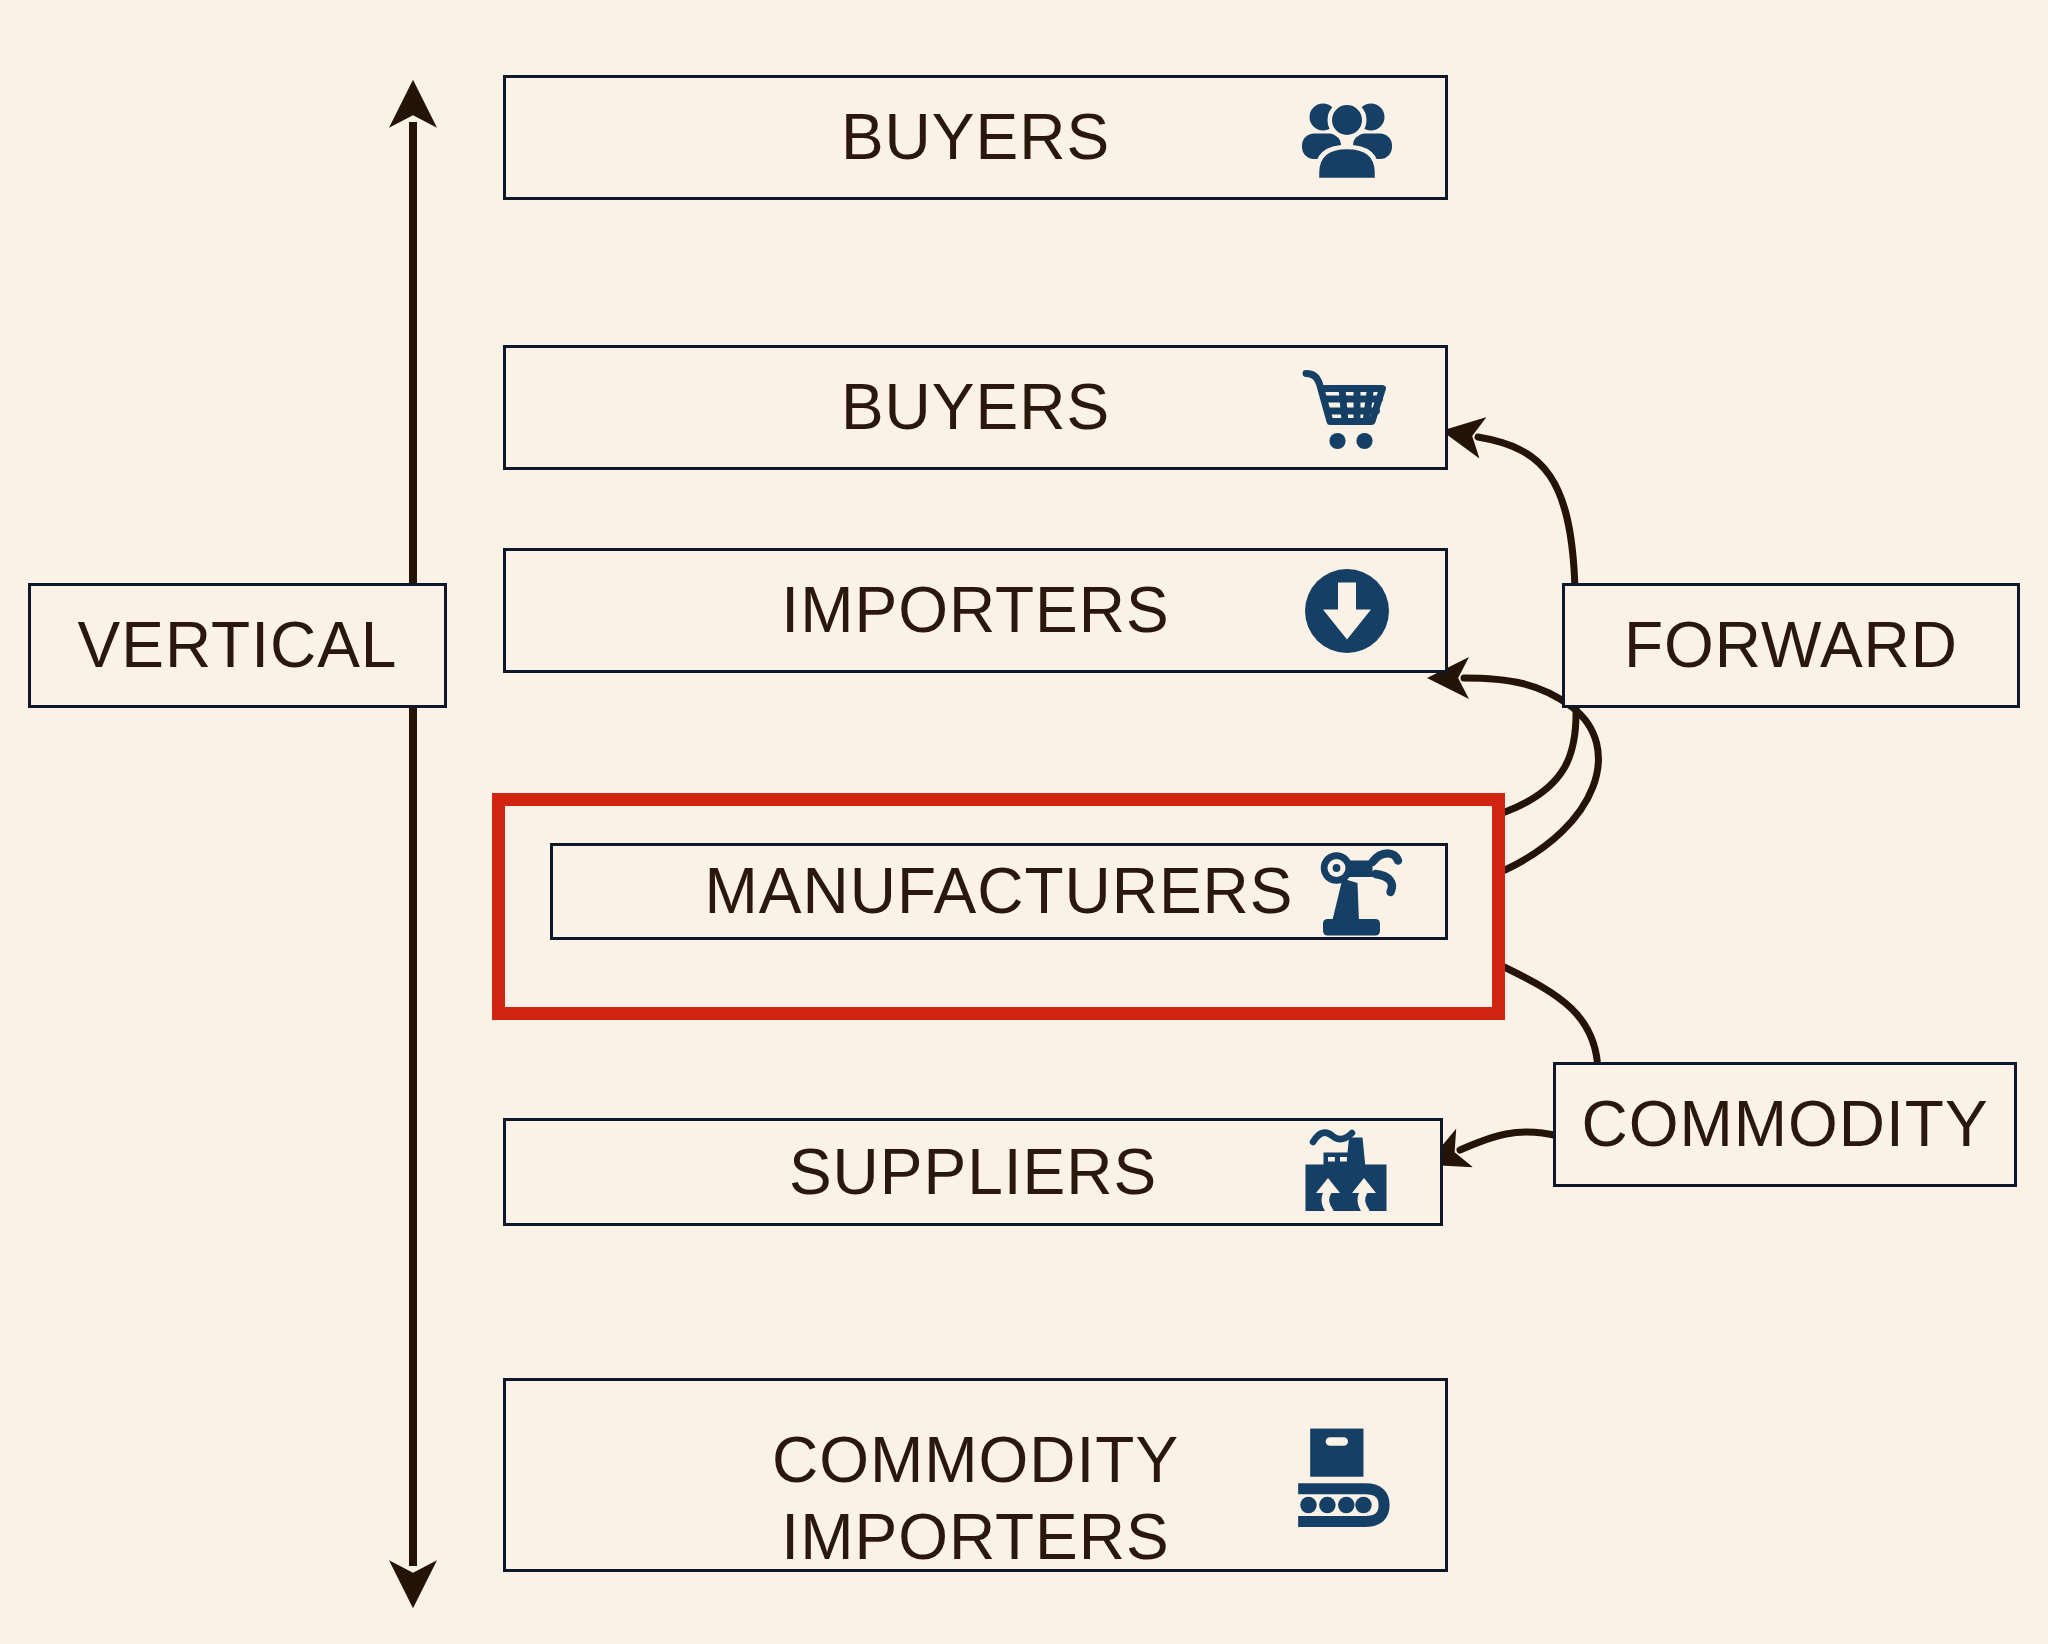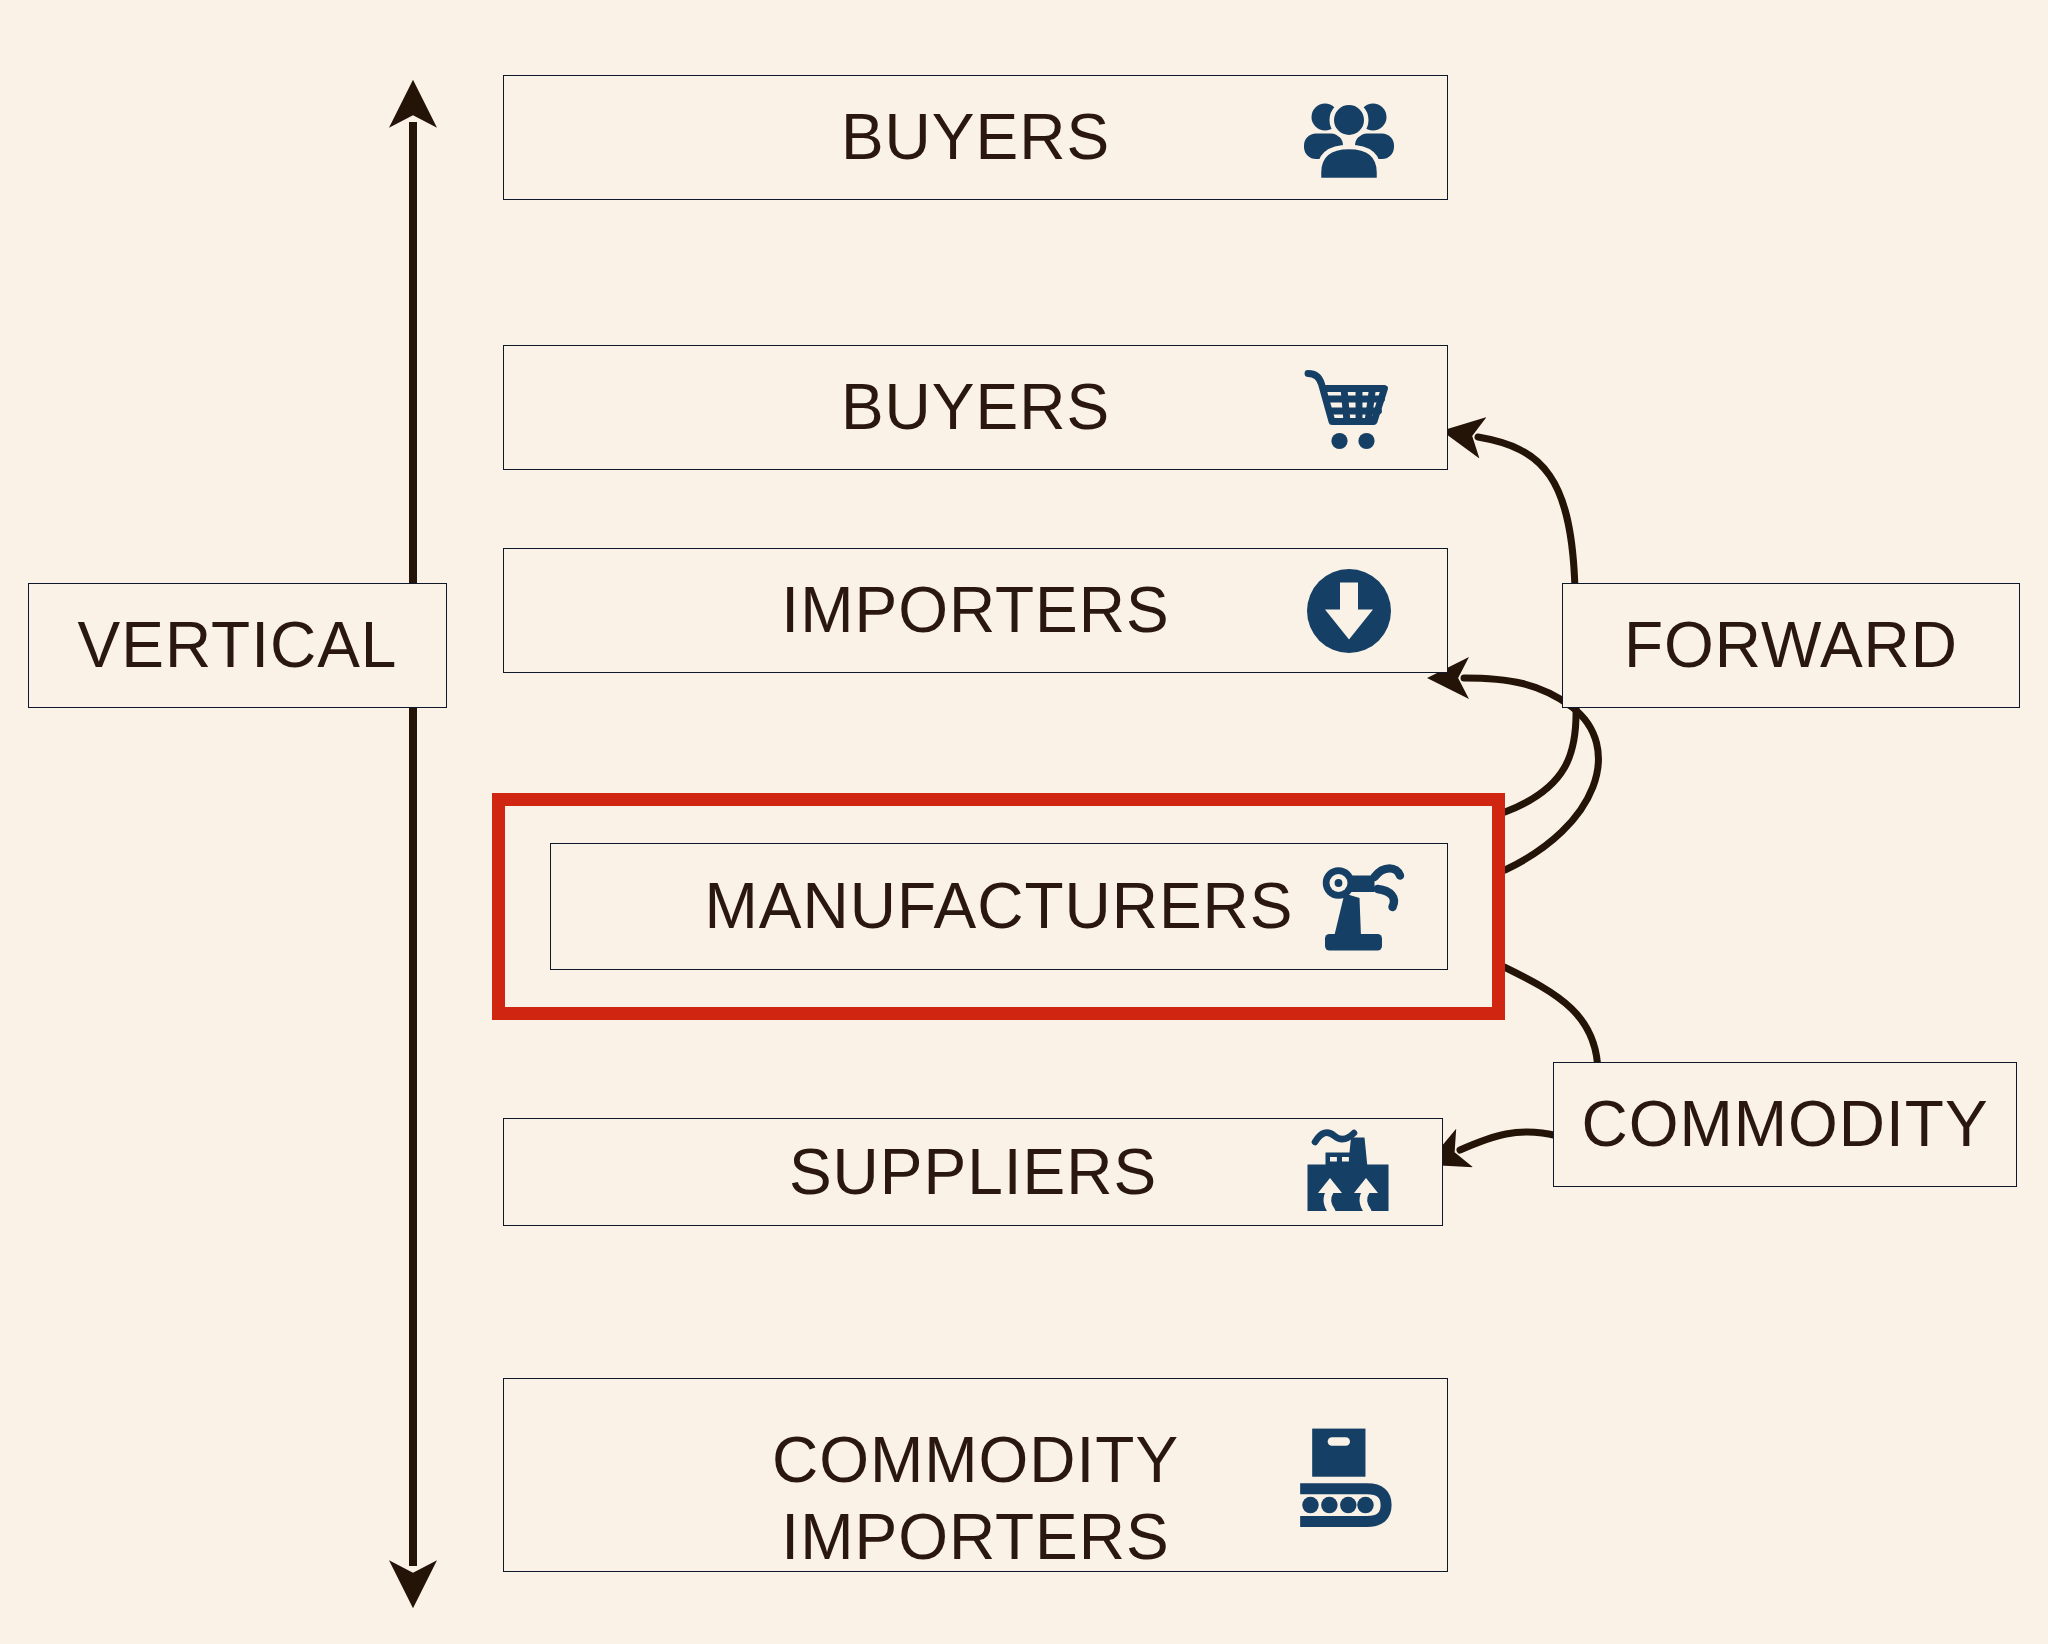--- a/index.html
+++ b/index.html
@@ -8,42 +8,42 @@
     font-family:"Liberation Sans", sans-serif;
     background:#faf2e6;
   }
   #diagram{
     position:relative;width:2048px;height:1644px;overflow:hidden;
     background:#faf2e6;
   }
   #connectors{position:absolute;left:0;top:0;z-index:0;}
   .node{
     position:absolute;z-index:2;box-sizing:border-box;
-    background:#faf2e6;border:1px solid #0f172a;
+    background:#faf2e6;border:3px solid #0f172a;
     display:flex;align-items:center;justify-content:center;
   }
   .node .label{
     color:#2a170e;font-size:64px;letter-spacing:1px;
     text-align:center;line-height:1.2;white-space:nowrap;
   }
   .icon{
     position:absolute;top:50%;transform:translateY(-50%);
     width:96px;height:96px;display:flex;align-items:center;justify-content:center;
   }
   .icon svg{width:100%;height:100%;}
   
   #box-vertical {left:28px;  top:583px;  width:419px; height:125px;}
   #box-buyers   {left:503px; top:75px;   width:945px; height:125px;}
   #box-stores   {left:503px; top:345px;  width:945px; height:125px;}
   #box-importers{left:503px; top:548px;  width:945px; height:125px;}
   #box-manu-outer{
     left:492px; top:793px; width:1013px; height:227px;
     border:13px solid #cf2511; background:#faf2e6; position:absolute; z-index:2; box-sizing:border-box;
   }
-  #box-manufacturers{left:45px; top:37px; width:898px; height:127px; position:absolute;}
+  #box-manufacturers{left:45px; top:37px; width:898px; height:97px; position:absolute;}
   #box-suppliers{left:503px; top:1118px; width:940px; height:108px;}
   #box-commodity{left:503px; top:1378px; width:945px; height:194px;}
   #box-forward  {left:1562px;top:583px;  width:458px; height:125px;}
   #box-backward {left:1553px;top:1062px; width:464px; height:125px;}
   #box-commodity .label{white-space:normal;}
   #box-commodity .two-line{display:flex;flex-direction:column;align-items:center;margin-top:48px;}
   #box-commodity .icon{width:110px;height:120px;}
 </style>
 </head>
 <body>

